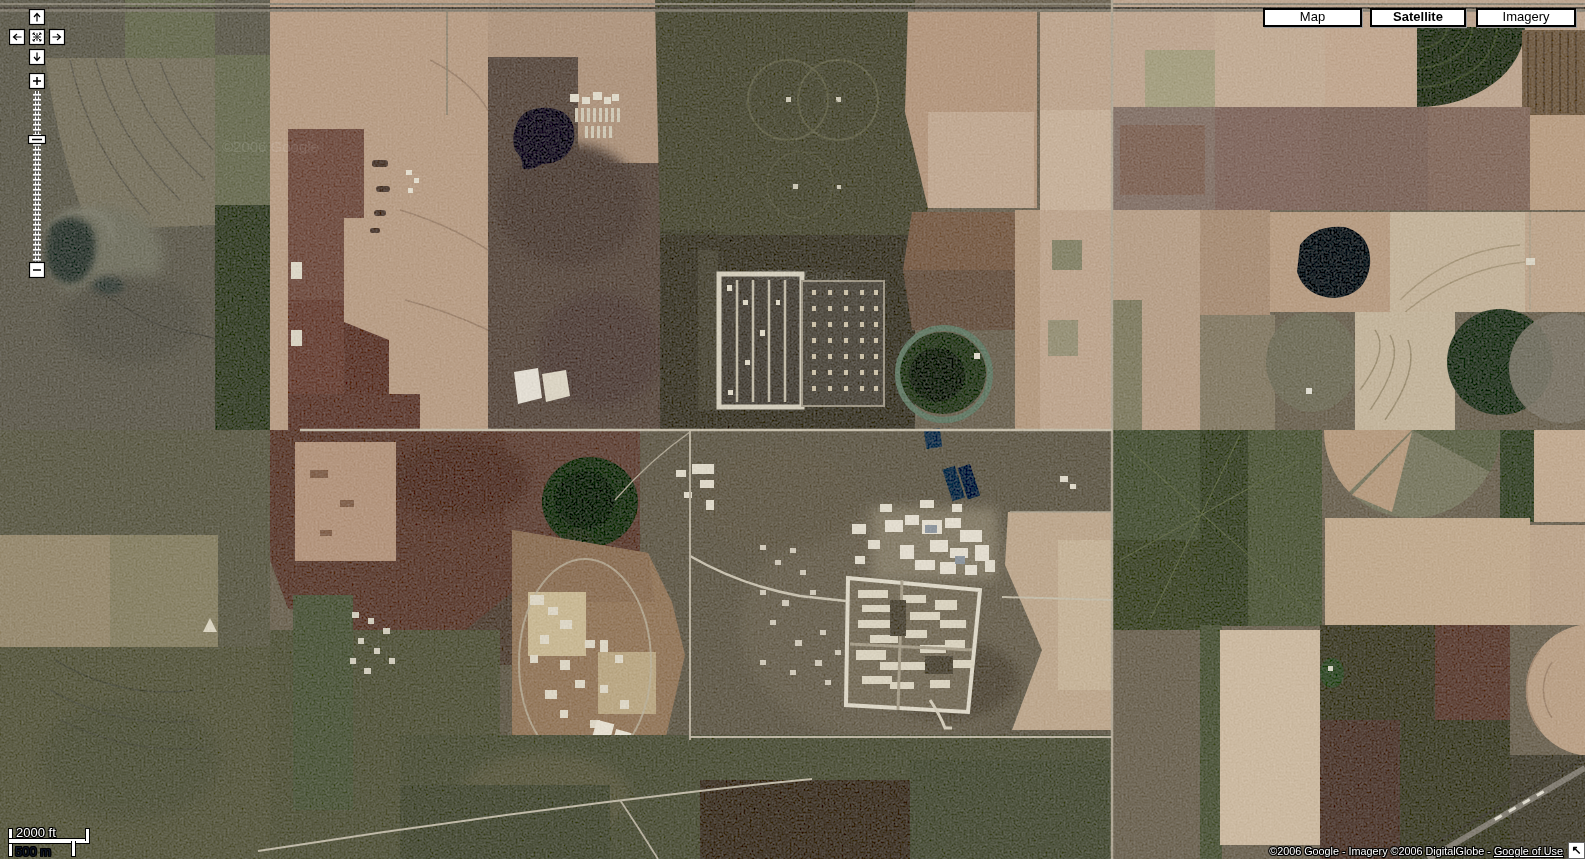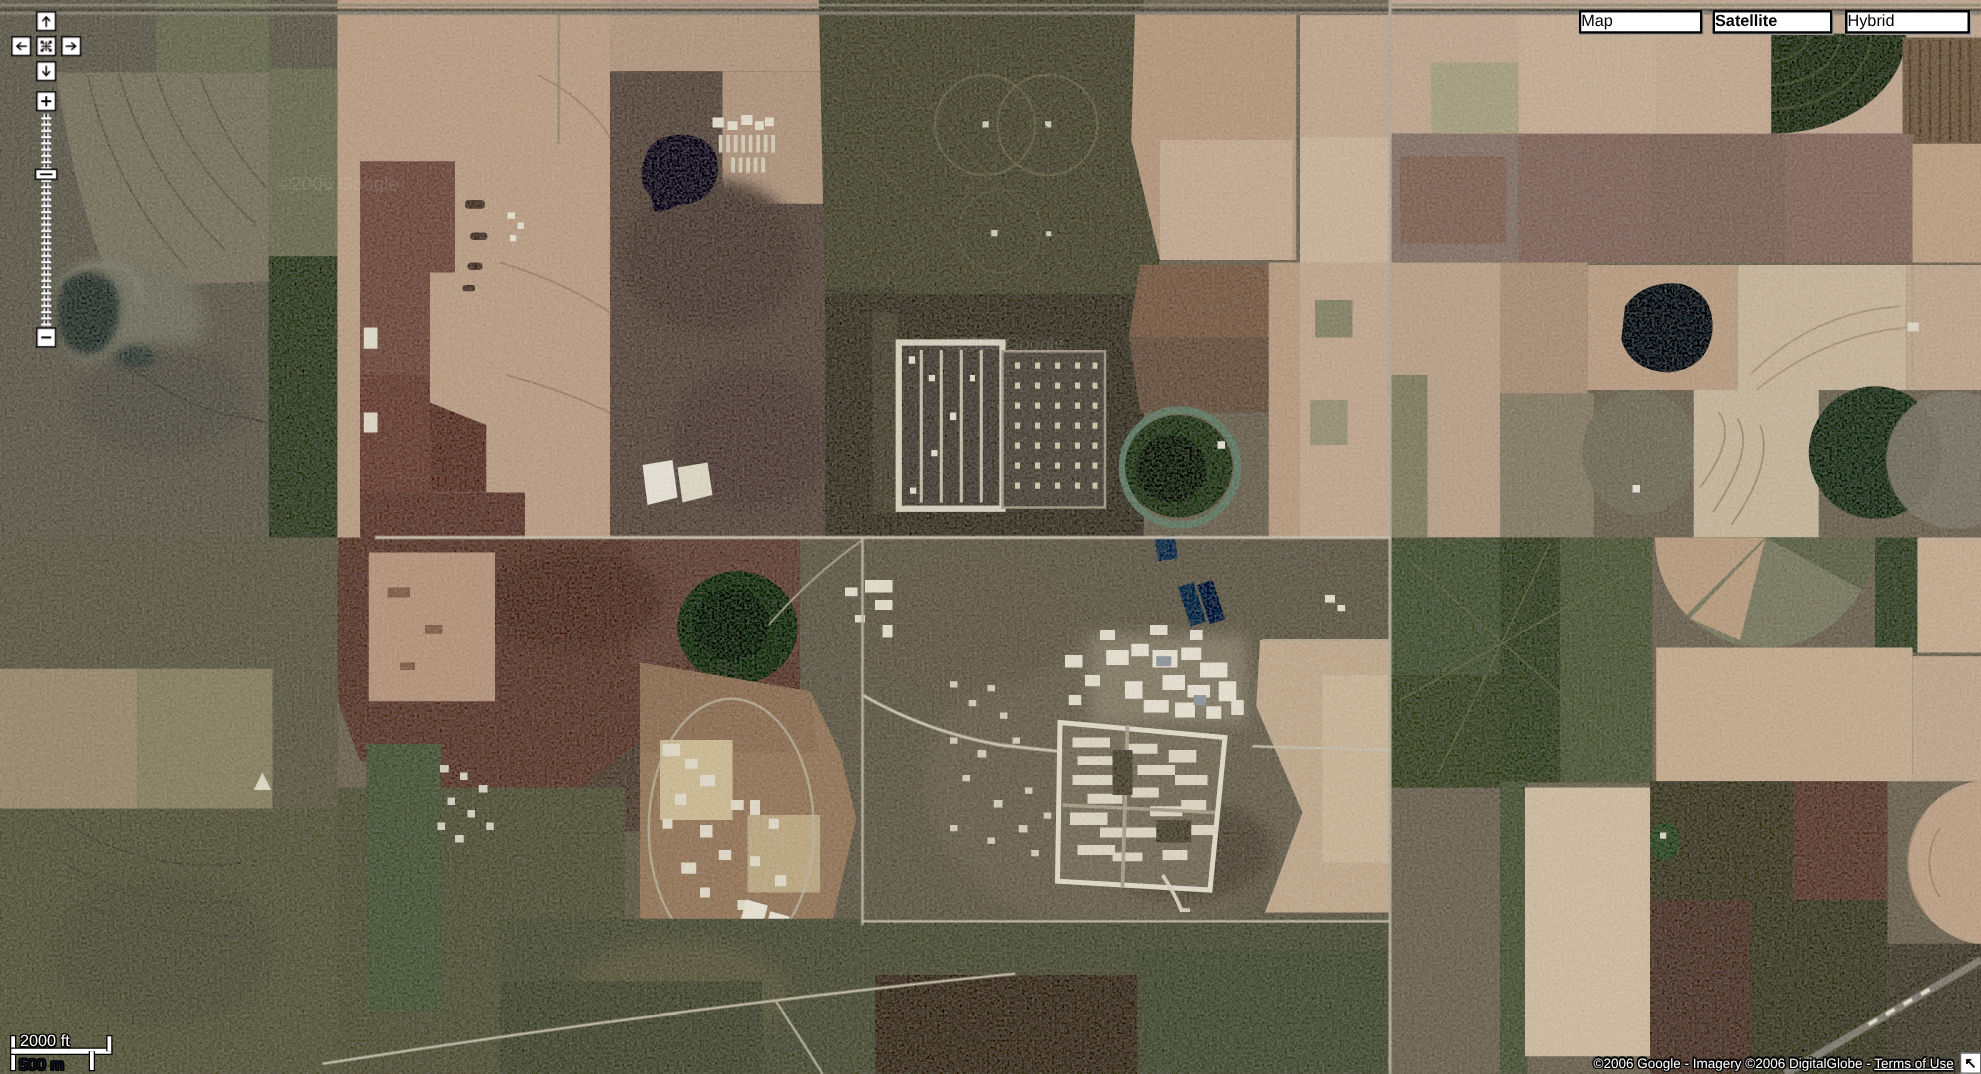--- a/index.html
+++ b/index.html
@@ -1,20 +1,20 @@
 <!DOCTYPE html>
 <html><head>
 <meta charset="utf-8">
 <style>
 html,body{margin:0;padding:0;}
 body{width:1585px;height:859px;overflow:hidden;font-family:"Liberation Sans",sans-serif;}
 #map{position:relative;width:1585px;height:859px;background:#7b7466;overflow:hidden;}
 .ui{position:absolute;}
 .sh{text-shadow:1px 0 #000,-1px 0 #000,0 1px #000,0 -1px #000,1px 1px #000,-1px -1px #000,1px -1px #000,-1px 1px #000;}
-.btn{position:absolute;top:8px;height:19px;background:#fff;border:2px solid #000;box-sizing:border-box;text-align:left;font-size:13px;line-height:14px;color:#000;box-shadow:1px 1px 0 #9a9a9a;}
+.btn{position:absolute;top:8px;height:19px;background:#fff;border:2px solid #000;box-sizing:border-box;text-align:center;font-size:13px;line-height:14px;color:#000;box-shadow:1px 1px 0 #9a9a9a;}
 </style>
 </head>
 <body>
 <div id="map">
 
 <svg width="1585" height="859" viewBox="0 0 1585 859" style="position:absolute;left:0;top:0">
 <defs>
 <filter id="grain" x="0" y="0" width="100%" height="100%">
 <feTurbulence type="fractalNoise" baseFrequency="0.5" numOctaves="3" seed="11" result="t"></feTurbulence>
 <feColorMatrix in="t" type="matrix" values="0.33 0.33 0.33 0 0  0.33 0.33 0.33 0 0  0.33 0.33 0.33 0 0  0 0 0 0 1" result="gray"></feColorMatrix>
@@ -711,35 +711,35 @@
 <line x1="10" y1="66.5" x2="20" y2="66.5" stroke="#000" stroke-width="1.5"></line>
 <rect x="7.5" y="189.5" width="15" height="15" fill="#fff" stroke="#000" stroke-width="1.2"></rect>
 <line x1="11" y1="197" x2="19" y2="197" stroke="#000" stroke-width="1.5"></line>
 </g>
 </svg>
 
 <div class="btn" style="left:1263px;width:99px;">Map</div>
 
 <div class="btn" style="left:1370px;width:96px;font-weight:bold;">Satellite</div>
 
-<div class="btn" style="left:1476px;width:100px;">Hybrid</div>
+<div class="btn" style="left:1476px;width:100px;">Imagery</div>
 
 <svg class="ui" style="left:6px;top:825px" width="100" height="34" viewBox="0 0 100 34">
 <g>
 <rect x="2" y="3" width="5" height="29" fill="#000"></rect>
 <rect x="3" y="4" width="3" height="27" fill="#fff"></rect>
 <rect x="2" y="13" width="82" height="6" fill="#000"></rect>
 <rect x="3" y="14" width="80" height="4" fill="#fff"></rect>
 <rect x="79" y="3" width="5" height="13" fill="#000"></rect>
 <rect x="80" y="4" width="3" height="12" fill="#fff"></rect>
 <rect x="65" y="16" width="5" height="16" fill="#000"></rect>
 <rect x="66" y="16" width="3" height="15" fill="#fff"></rect>
 </g>
 </svg>
 
 <div class="ui sh" style="left:16px;top:825px;color:#fff;font-size:13px;">2000 ft</div>
 
 <div class="ui sh" style="left:15px;top:844px;color:#0f172a;font-size:13px;">500 m</div>
 
-<div class="ui sh" style="right:22px;top:845px;color:#fff;font-size:10.8px;white-space:nowrap;">©2006 Google - Imagery ©2006 DigitalGlobe - <span style="text-decoration:underline">Terms of Use</span></div>
+<div class="ui sh" style="right:22px;top:845px;color:#fff;font-size:10.8px;white-space:nowrap;">©2006 Google - Imagery ©2006 DigitalGlobe - <span style="text-decoration:underline">Google of Use</span></div>
 
 <div class="ui" style="left:1568px;top:842px;width:15px;height:15px;background:#fff;border:1px solid #666;font-size:12px;line-height:15px;text-align:center;color:#000;font-weight:bold;">↖</div>
 </div>
 
 </body></html>

